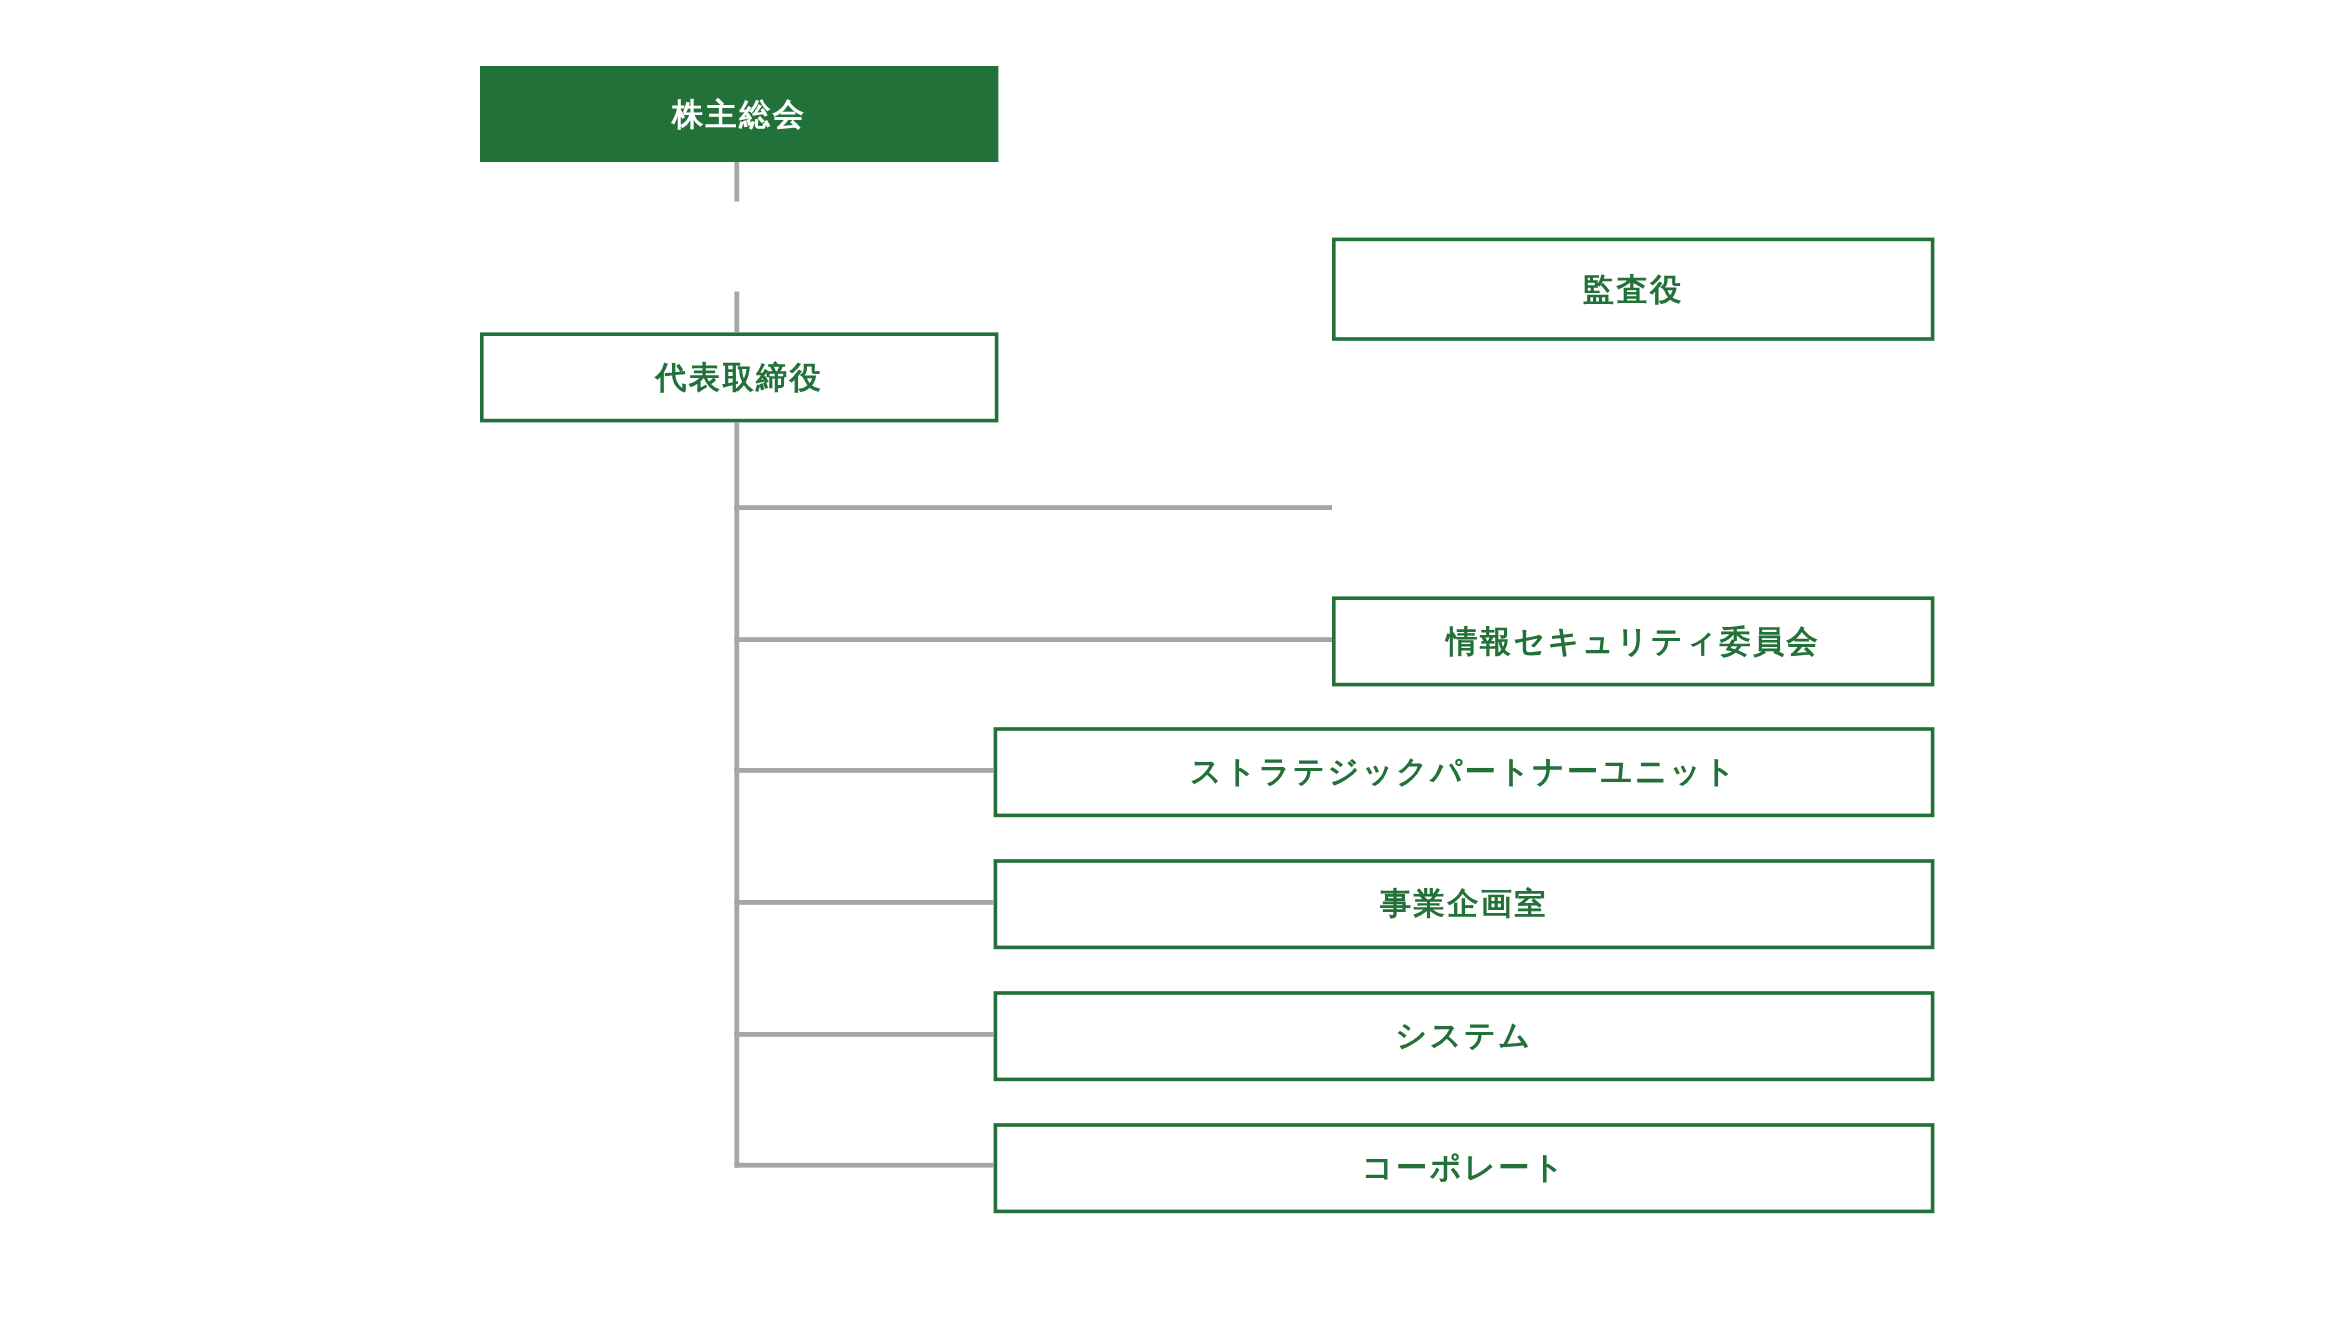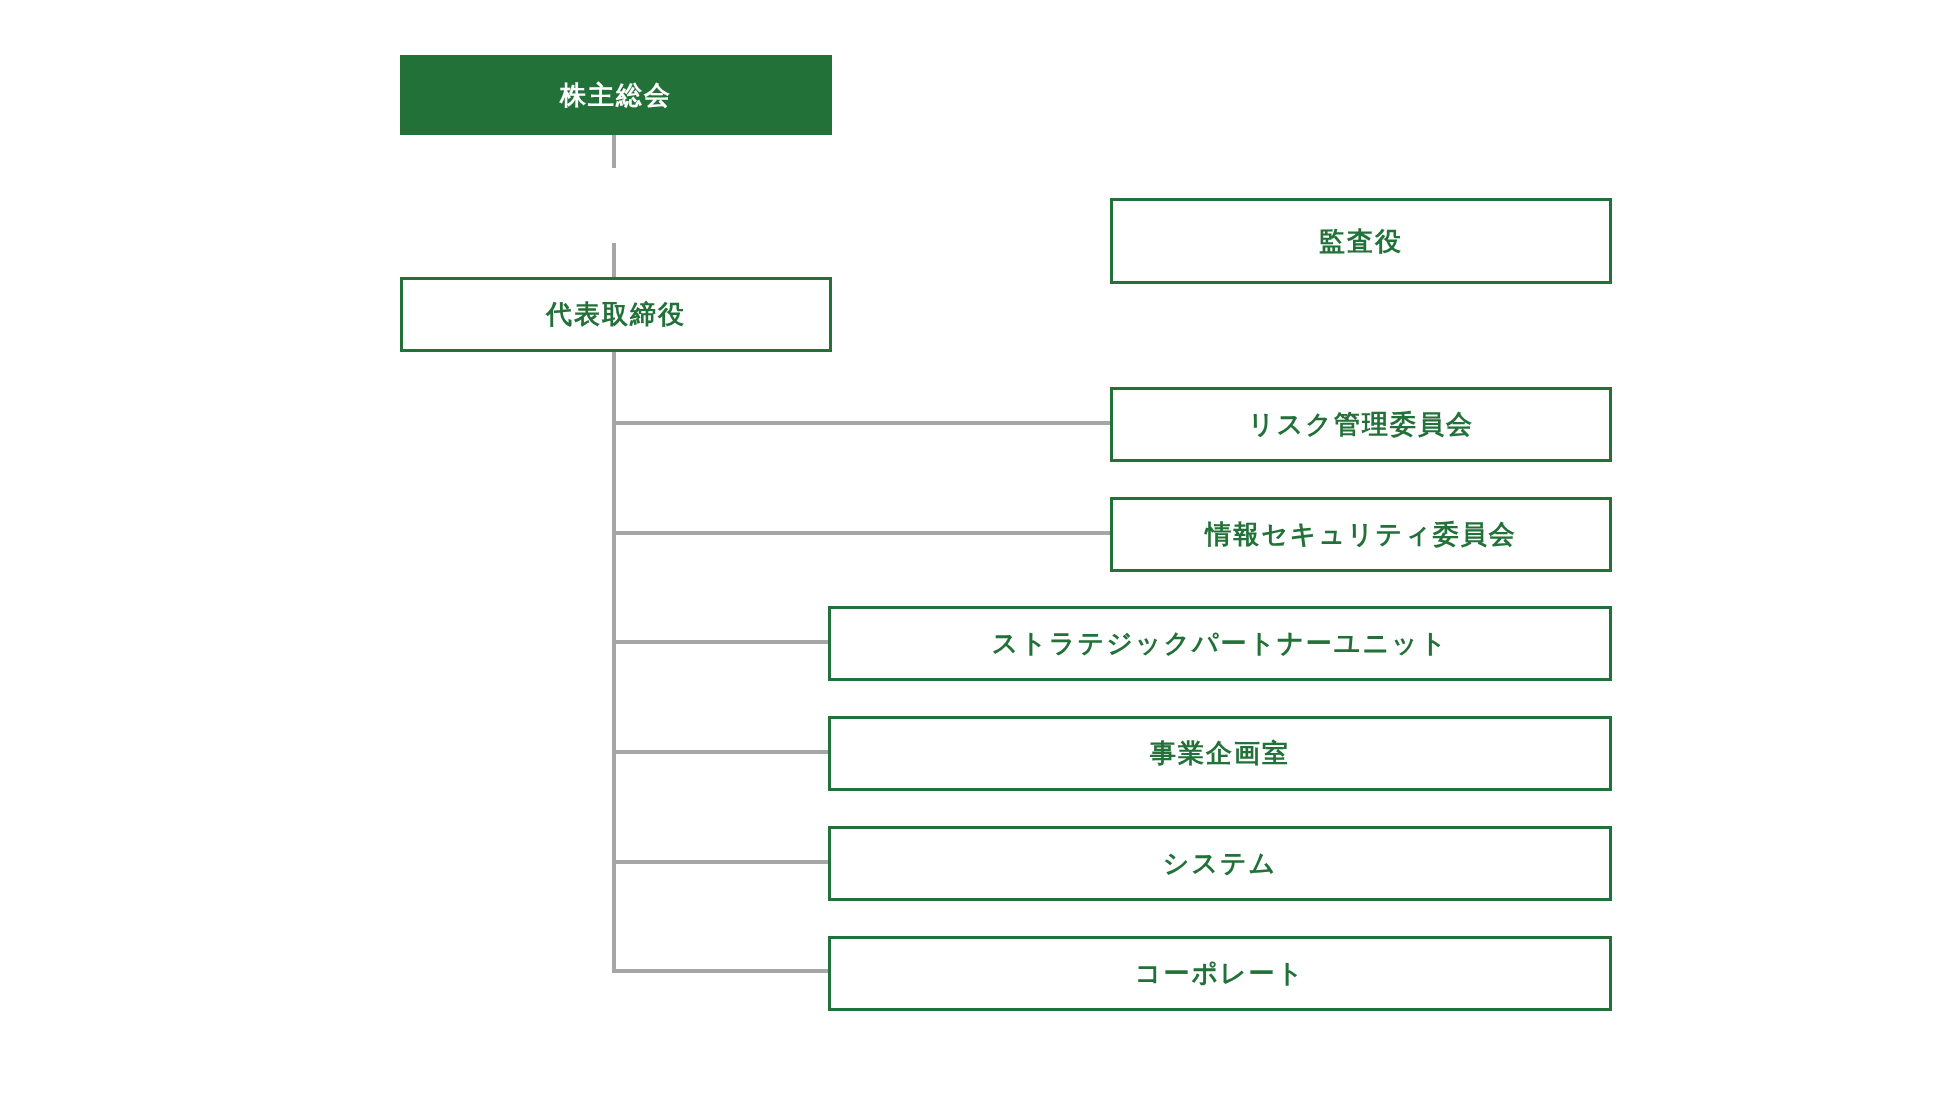--- a/index.html
+++ b/index.html
@@ -78,23 +78,20 @@
 
   <div class="node filled" id="node-shareholders">
     <span>株主総会</span>
   </div>
   <div class="node outlined" id="node-auditor">
     <span>監査役</span>
   </div>
   <div class="node outlined" id="node-ceo">
     <span>代表取締役</span>
   </div>
-  <div class="node outlined" id="node-risk">
-    <span>リスク管理委員会</span>
-  </div>
   <div class="node outlined" id="node-infosec">
     <span>情報セキュリティ委員会</span>
   </div>
   <div class="node outlined" id="node-spu">
     <span>ストラテジックパートナーユニット</span>
   </div>
   <div class="node outlined" id="node-system">
     <span>システム</span>
   </div>
   <div class="node outlined" id="node-bizplan">

